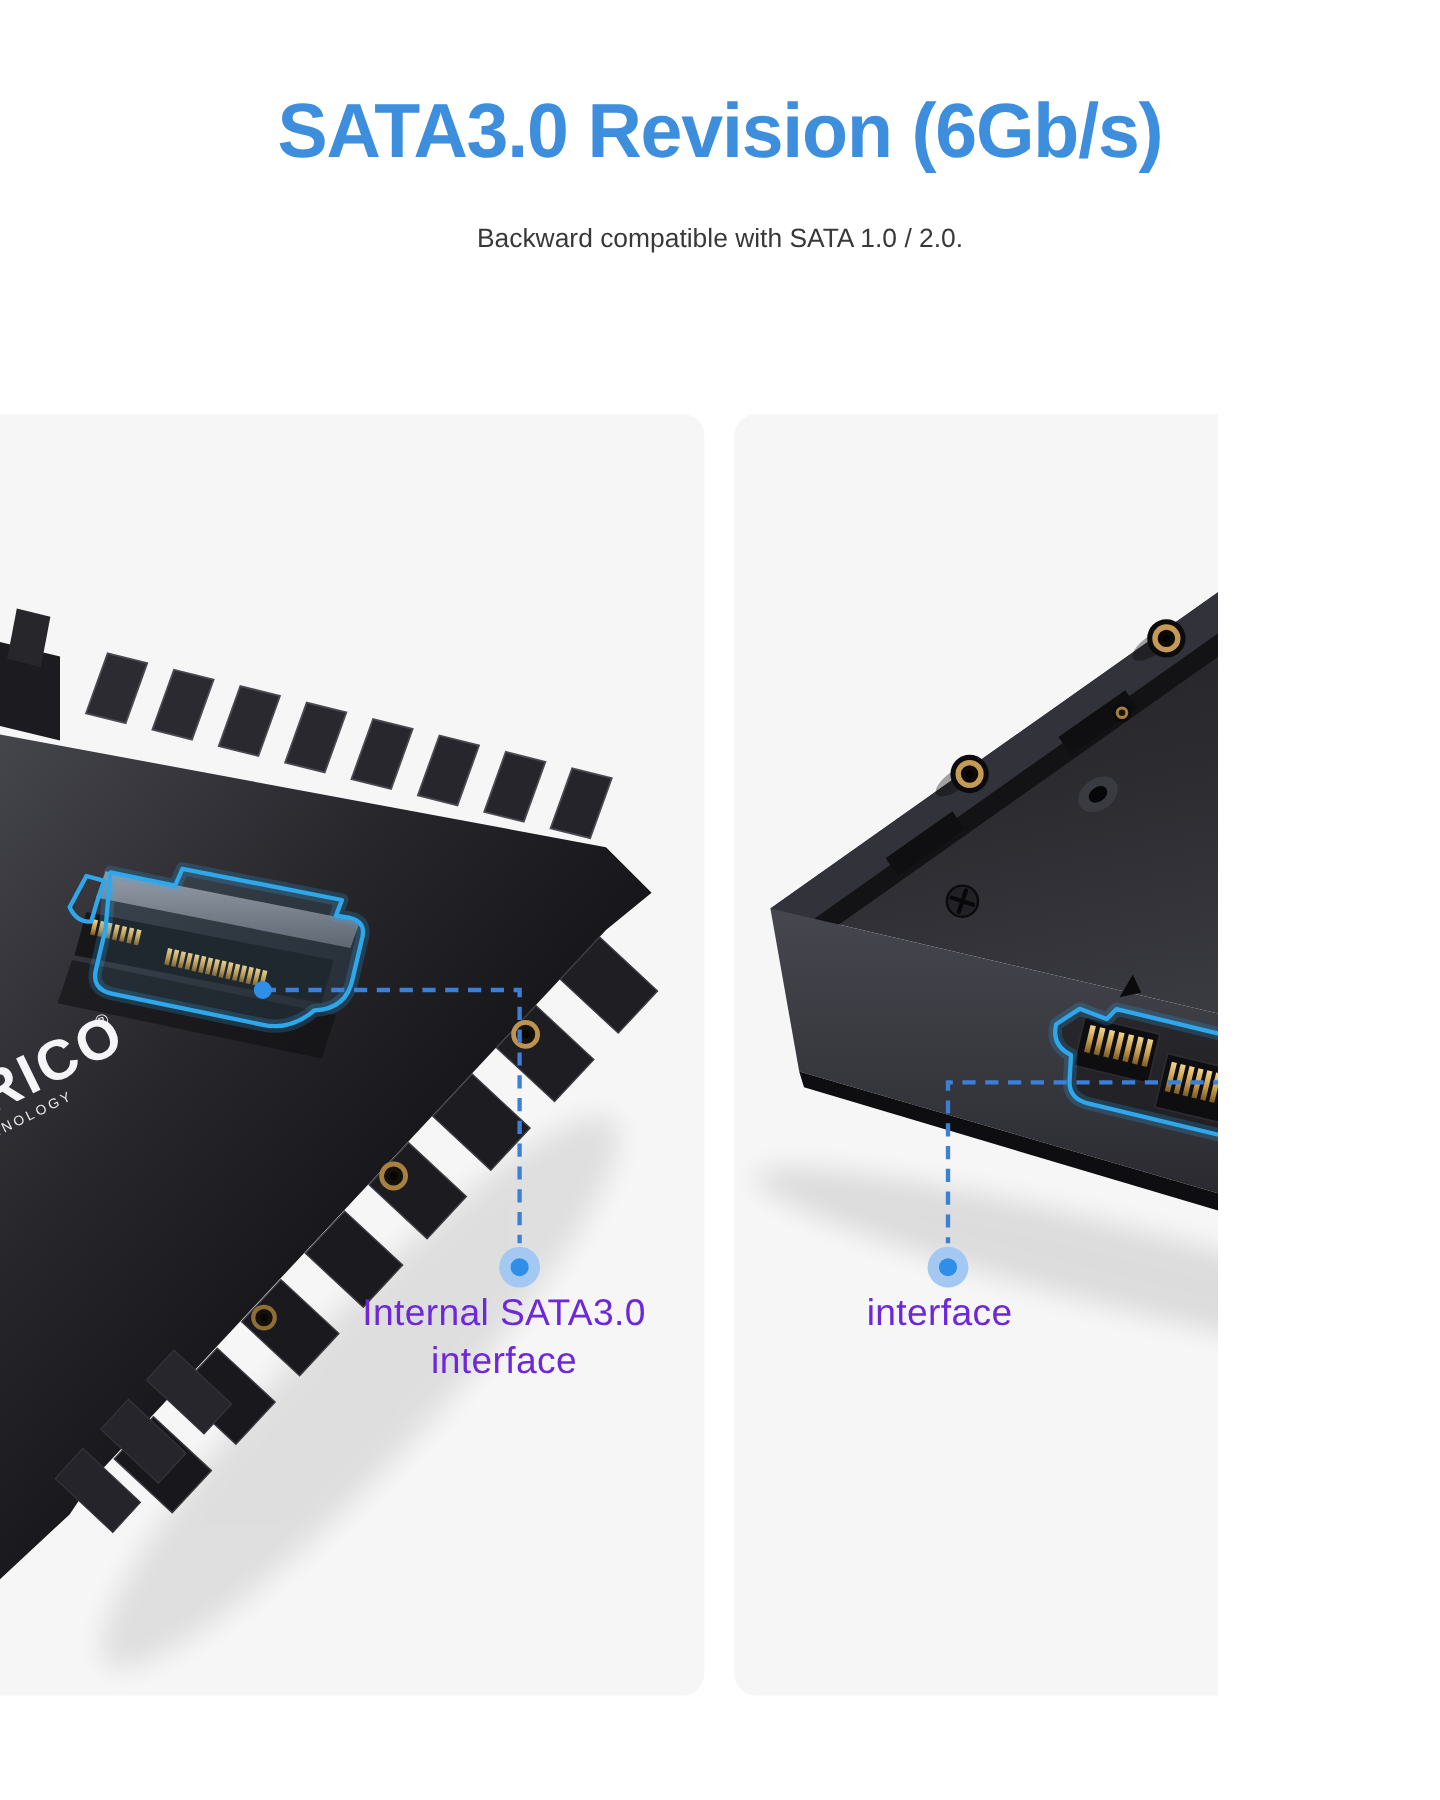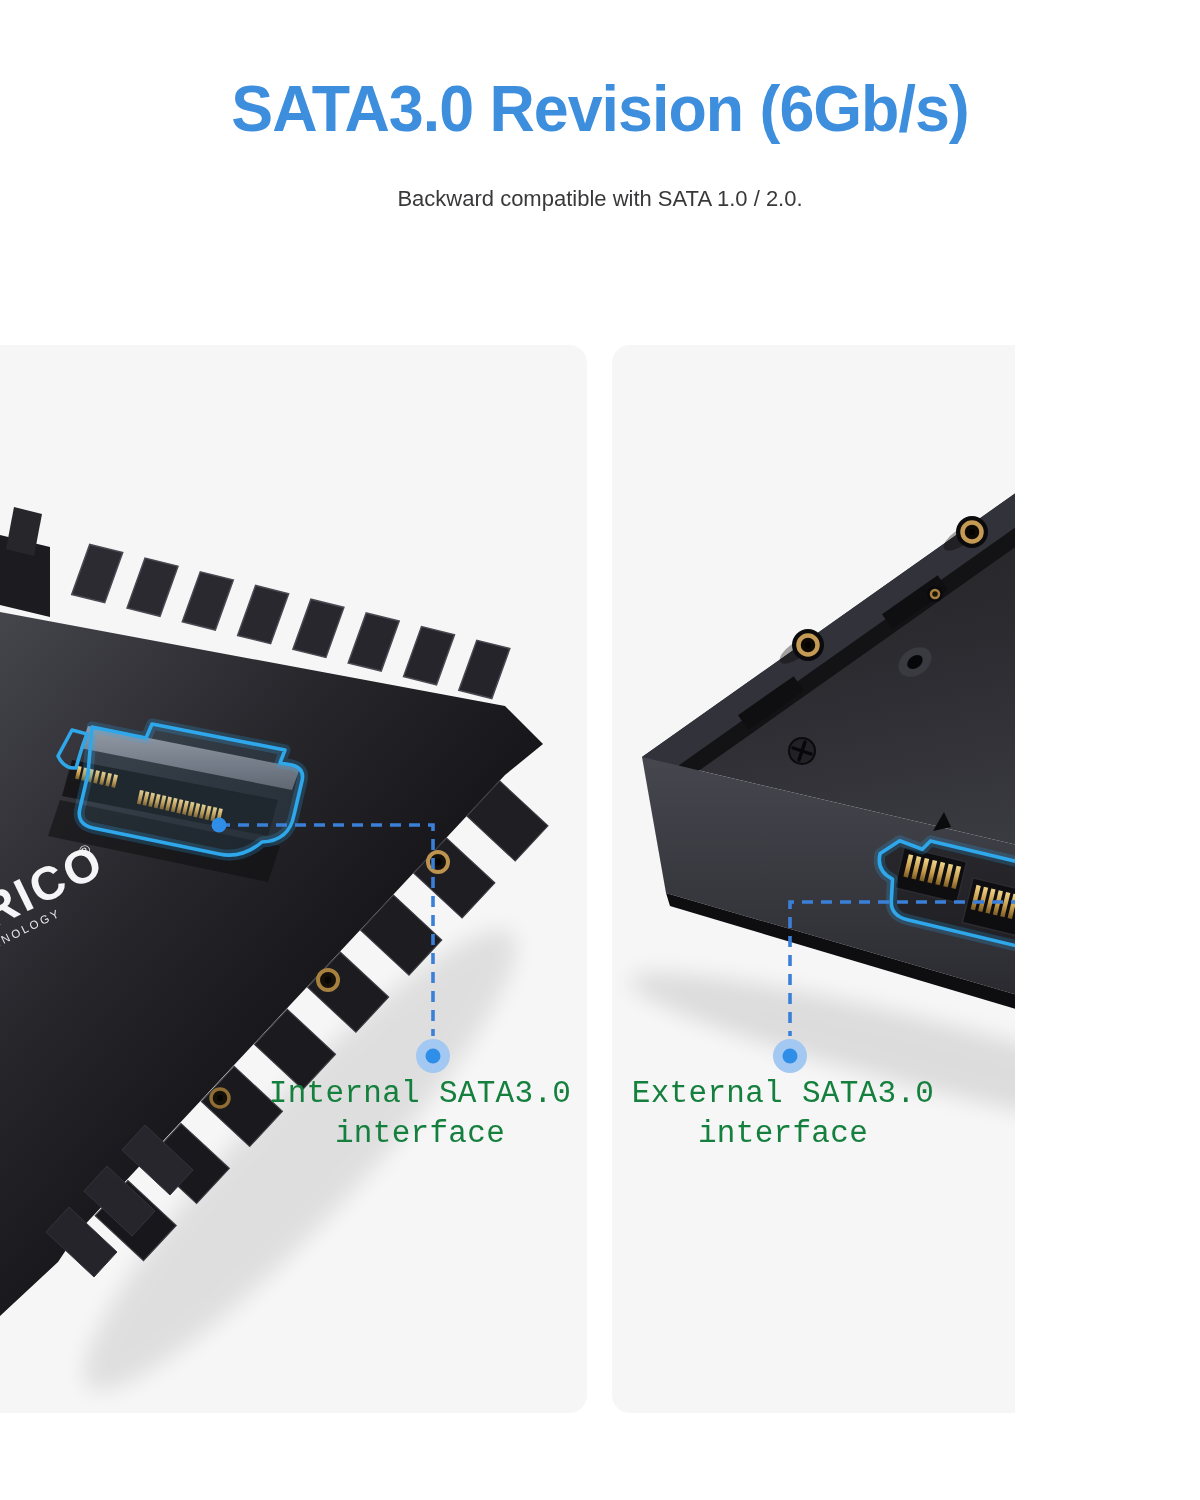--- a/index.html
+++ b/index.html
@@ -9,21 +9,21 @@
   .title{position:absolute;left:0;top:72px;width:1200px;text-align:center;
          font-size:64px;font-weight:bold;letter-spacing:-1px;color:#3E8EDE;
          transform:scaleX(.98);}
   .subtitle{position:absolute;left:0;top:186px;width:1200px;text-align:center;
          font-size:22px;font-weight:400;color:#39393B;}
   .panel{position:absolute;top:345px;height:1068px;background:#F6F6F7;border-radius:18px;}
   .panel.left{left:-30px;width:617px;}
   .panel.right{left:612px;width:618px;}
   .art{position:absolute;left:0;top:0;}
   .callout-label{position:absolute;width:380px;text-align:center;
-         font-size:31px;line-height:40px;font-weight:500;letter-spacing:.3px;color:#15803d;font-family:Liberation Mono, monospace;}
+         font-size:31px;line-height:40px;font-weight:500;letter-spacing:.3px;color:#6d28d9;}
   .callout-label.left{left:230px;top:1074px;}
   .callout-label.right{left:593px;top:1074px;}
 </style>
 </head>
 <body>
 
 <div class="stage">
 
   <div class="header">
     <div class="title">SATA3.0 Revision (6Gb/s)</div>
@@ -268,17 +268,16 @@
         <circle cx="790" cy="1056" r="7.5" fill="#2F8FE8"></circle>
       </g>
     </g>
   </svg>
 
   <div class="callout-label left">
     <div>Internal SATA3.0</div>
     <div>interface</div>
   </div>
   <div class="callout-label right">
-    <div>External SATA3.0</div>
     <div>interface</div>
   </div>
 
 </div>
 
 </body></html>

